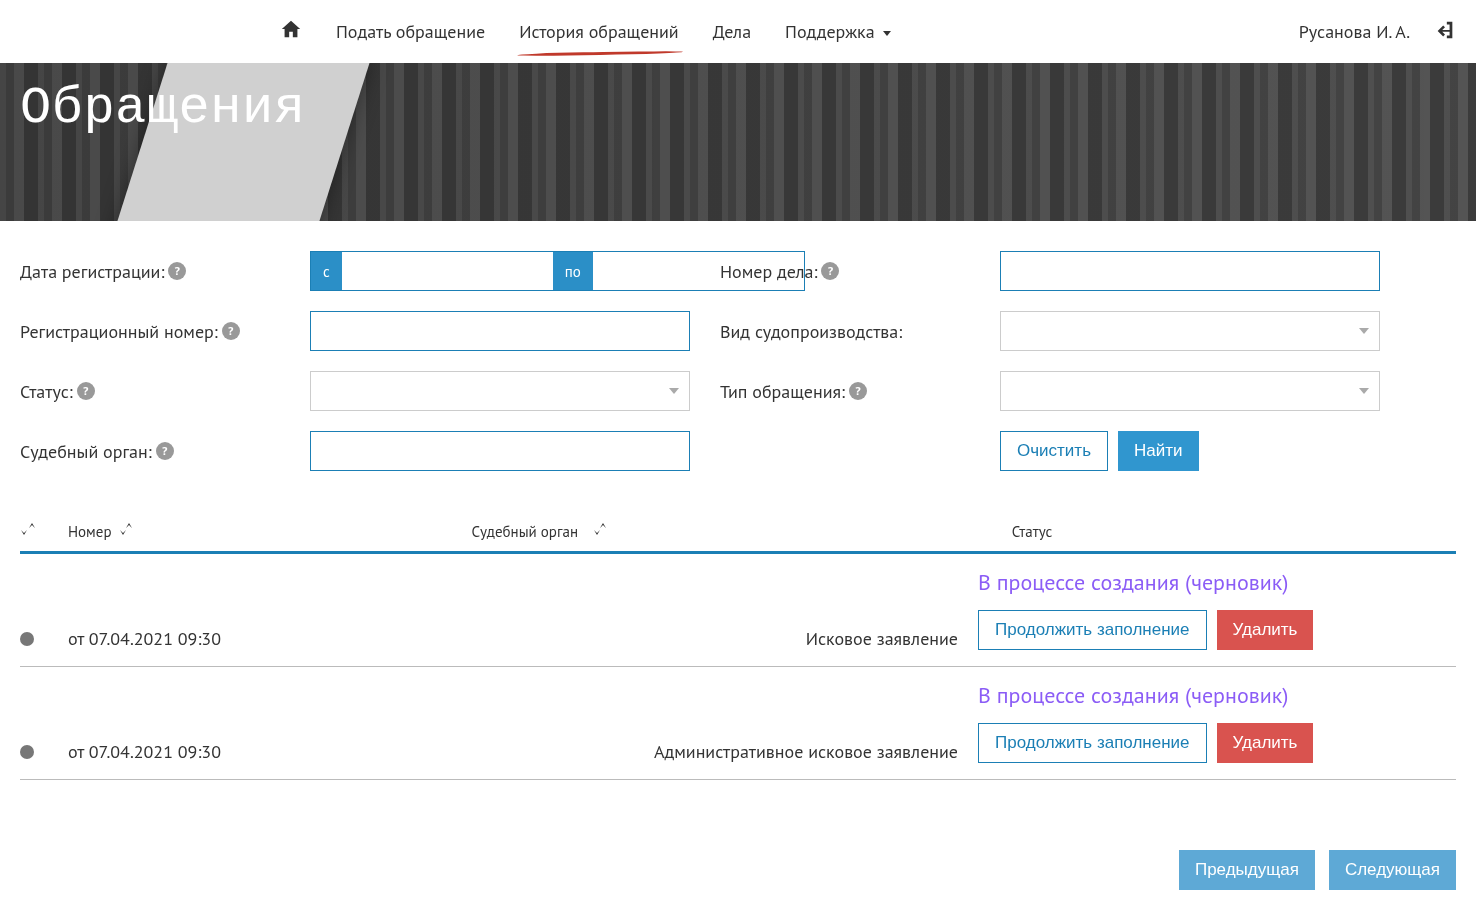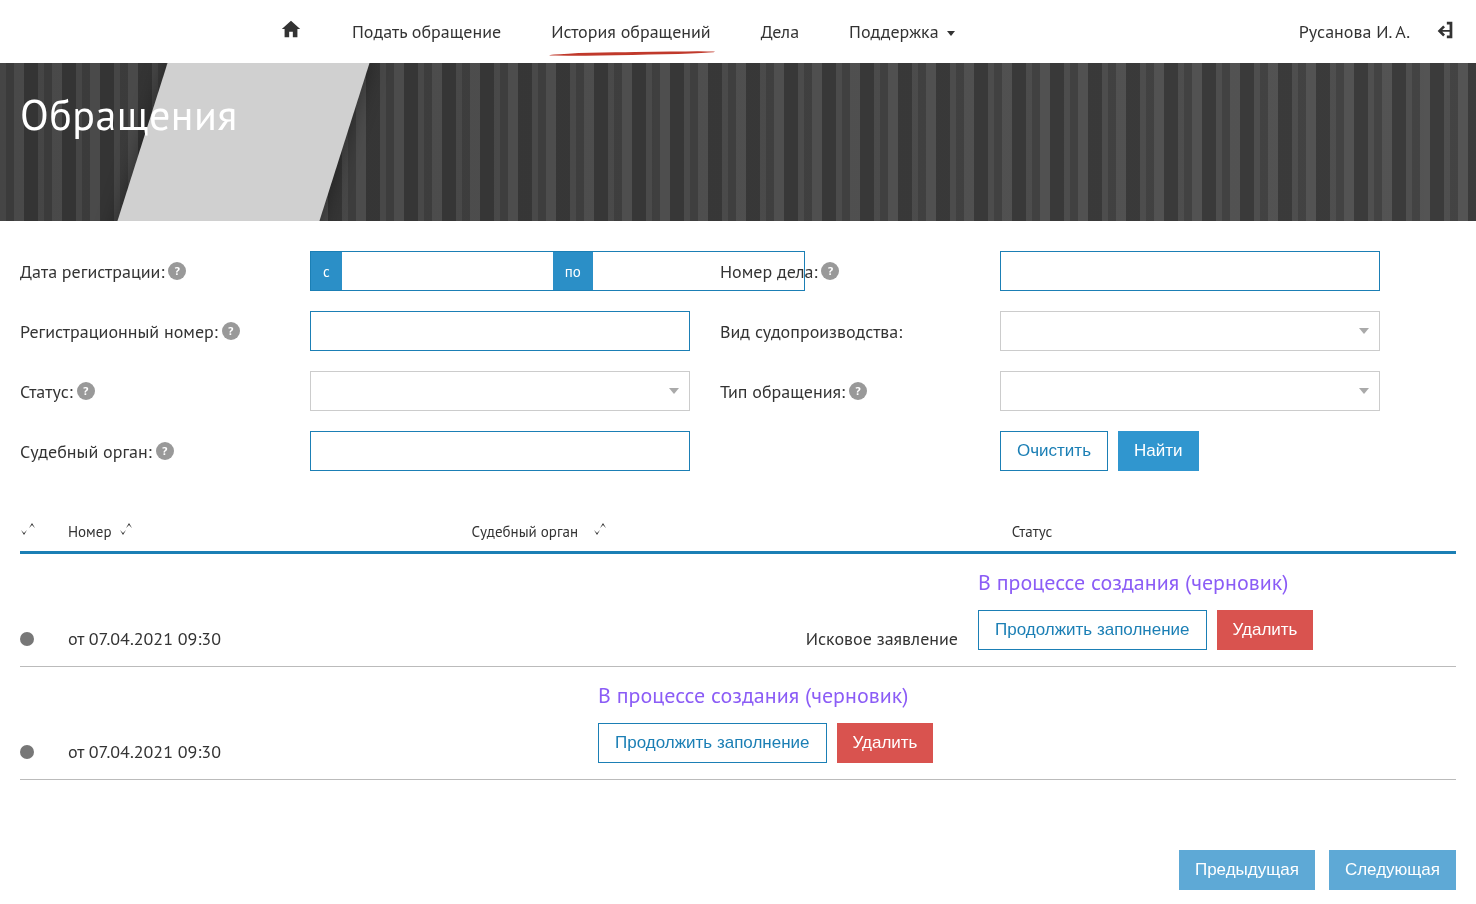--- a/index.html
+++ b/index.html
@@ -4,38 +4,38 @@
 <style>
 * { box-sizing: border-box; margin: 0; padding: 0; }
 body { font-family: "PT Sans", Arial, sans-serif; color: #333; background: #fff; font-size: 16px; }
 
 
 .header { display: flex; align-items: center; padding: 18px 20px; }
 .logo-wrap { display: flex; align-items: center; gap: 14px; }
 .logo-svg { width: 62px; height: 62px; fill: #333; }
 .brand { font-size: 19px; color: #333; }
 
-.nav { display: flex; align-items: center; gap: 50px; margin-left: 260px; }
+.nav { display: flex; align-items: center; gap: 34px; margin-left: 260px; }
 .nav a { text-decoration: none; color: #333; font-size: 18px; position: relative; }
 .nav a.active::after { content:""; position:absolute; left:-2px; right:-4px; bottom:-12px; height:3px; background:#c0392b; border-radius:40% 60% 50% 50% / 60% 40% 60% 40%; transform: rotate(-1deg); }
 .home-icon { width:22px; height:22px; display:inline-block; }
 .caret { border-left:4px solid transparent; border-right:4px solid transparent; border-top:5px solid #333; display:inline-block; margin-left:4px; vertical-align:middle; }
 
 .user-area { margin-left:auto; display:flex; align-items:center; gap:24px; }
 .user-name { font-size:18px; color:#333; }
 .logout-svg { width:22px; height:22px; }
 
 
 .hero { position:relative; height:158px; background:#555; overflow:hidden; }
 .hero-bg { position:absolute; inset:0; background:
   linear-gradient(90deg, rgba(0,0,0,0.35), rgba(0,0,0,0.25)),
   repeating-linear-gradient(90deg, #6a6a6a 0 6px, #5a5a5a 6px 14px, #707070 14px 24px, #4f4f4f 24px 38px);
 }
 .hero-book { position:absolute; left:140px; top:-20px; width:200px; height:220px; background:#d0d0d0; transform:skewX(-10deg) rotate(8deg); box-shadow: 0 0 20px rgba(0,0,0,.4); }
-.hero h1 { position:relative; color:#fff; font-size:42px; font-weight:400; padding:24px 20px 0; letter-spacing:0.5px; }
+.hero h1 { position:relative; color:#fff; font-size:52px; font-weight:400; padding:16px 20px 0; letter-spacing:0.5px;font-family:Liberation Mono, monospace; }
 
 
 .filters { padding: 30px 20px 10px; }
 .row { display:flex; align-items:center; margin-bottom:20px; }
 .col { display:flex; align-items:center; }
 .col-left-label { width:290px; text-align:right; padding-right:10px; font-size:18px; color:#333; }
 .col-left-field { width:380px; }
 .col-right-label { width:280px; text-align:right; padding-right:10px; margin-left:30px; font-size:18px; color:#333; }
 .col-right-field { width:380px; }
 
@@ -233,20 +233,21 @@
         <button class="btn btn-outline">Продолжить заполнение</button>
         <button class="btn btn-danger">Удалить</button>
       </div>
     </div>
   </div>
 
   <div class="trow">
     <div class="td-dot"><span class="dot"></span></div>
     <div class="td-date">от 07.04.2021 09:30</div>
     <div class="td-court"></div>
+    <div class="td-type">Административное исковое заявление</div>
     <div class="td-status">
       <div class="status-text">В процессе создания (черновик)</div>
       <div class="status-actions">
         <button class="btn btn-outline">Продолжить заполнение</button>
         <button class="btn btn-danger">Удалить</button>
       </div>
     </div>
   </div>
 </div>
 

